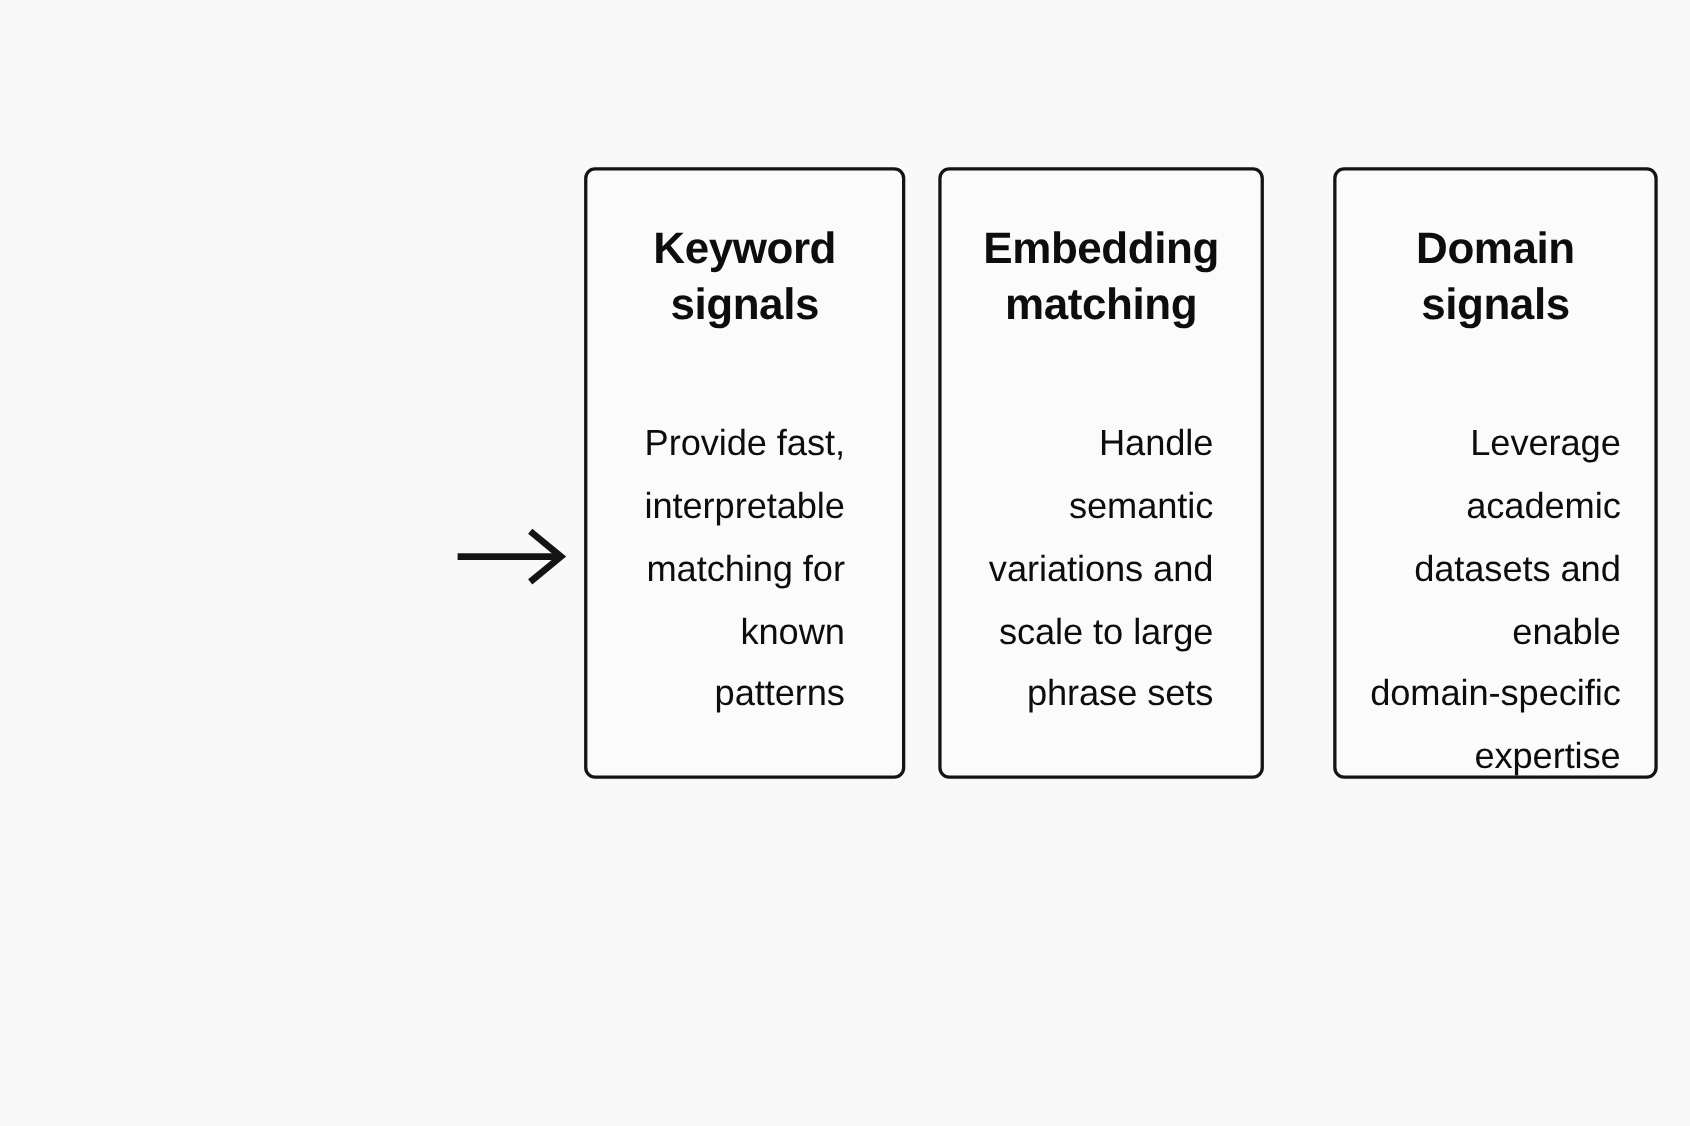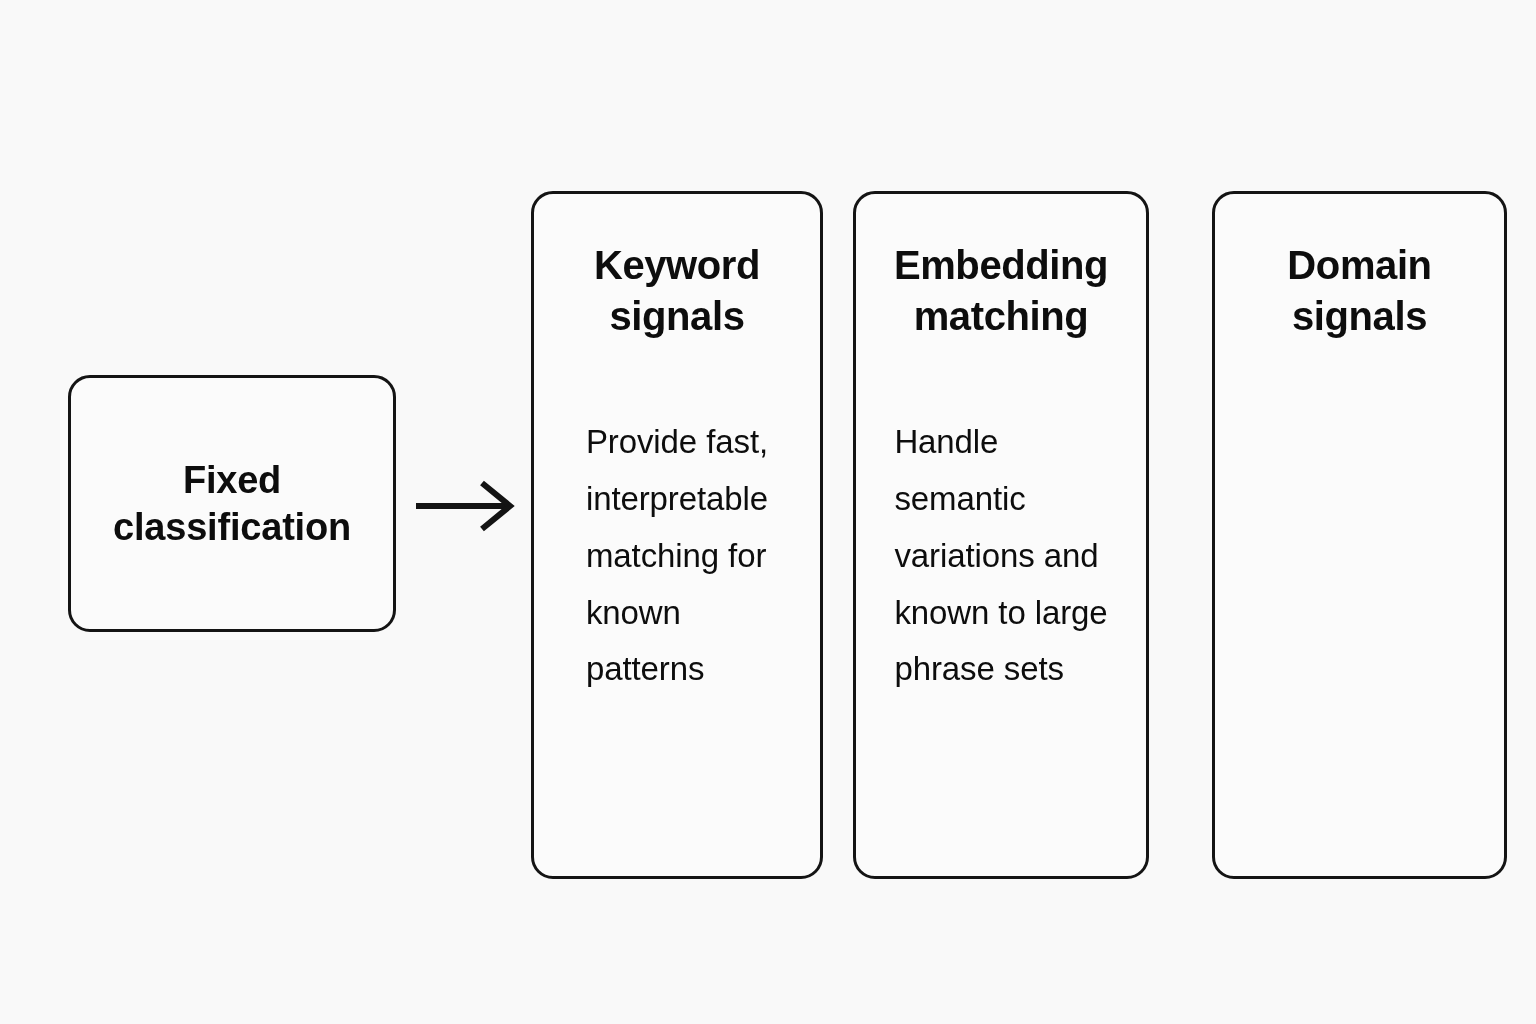--- a/index.html
+++ b/index.html
@@ -55,63 +55,58 @@
     left: 414px;
     top: 478px;
     width: 110px;
     height: 56px;
   }
 
   
   .signal-card {
     position: absolute;
     top: 152px;
-    height: 688px;
+    height: 556px;
     box-sizing: border-box;
     border: 3px solid #141414;
-    border-radius: 22px;
+    border-radius: 10px;
     background: #fbfbfb;
     padding: 46px 14px 0 14px;
     display: flex;
     flex-direction: column;
     align-items: center;
-    margin-top: 39px;
   }
   .card-1 { left: 531px; width: 292px; }
   .card-2 { left: 853px; width: 296px; }
   .card-3 { left: 1212px; width: 295px; }
 
   .card-title {
     font-size: 40px;
     font-weight: bold;
     line-height: 1.28;
     text-align: center;
     letter-spacing: -0.4px;
     margin: 0;
     white-space: pre-line;
   }
   .card-body {
     margin-top: 72px;
     font-size: 33px;
     font-weight: normal;
     line-height: 1.72;
-    text-align: left;
+    text-align: right;
     letter-spacing: -0.1px;
     white-space: pre-line;
   }
 </style>
 </head>
 <body>
 
 <div id="canvas">
 
-  <div class="source-node">
-    <div class="source-label">Fixed
-classification</div>
-  </div>
 
   <div class="arrow-connector">
     <svg width="110" height="56" viewBox="0 0 110 56" aria-hidden="true">
       <line x1="2" y1="28" x2="92" y2="28" stroke="#141414" stroke-width="6" stroke-linecap="butt"></line>
       <polyline points="68,5 96,28 68,51" fill="none" stroke="#141414" stroke-width="6" stroke-linecap="butt" stroke-linejoin="miter"></polyline>
     </svg>
   </div>
 
   <div class="signal-card card-1">
     <div class="card-title">Keyword
@@ -122,22 +117,28 @@
 known
 patterns</div>
   </div>
 
   <div class="signal-card card-2">
     <div class="card-title">Embedding
 matching</div>
     <div class="card-body">Handle
 semantic
 variations and
-known to large
+scale to large
 phrase sets</div>
   </div>
 
   <div class="signal-card card-3">
     <div class="card-title">Domain
 signals</div>
+    <div class="card-body">Leverage
+academic
+datasets and
+enable
+domain-specific
+expertise</div>
   </div>
 
 </div>
 
 </body></html>

